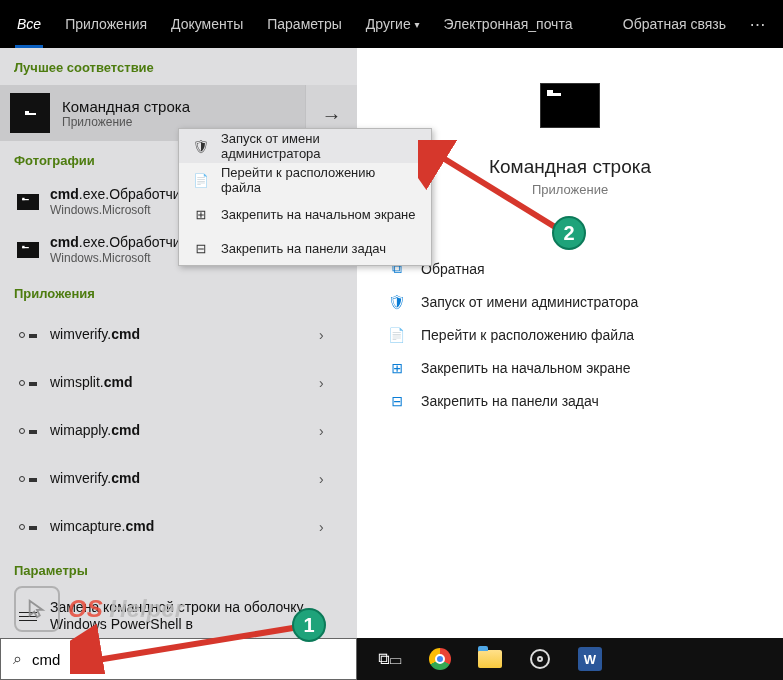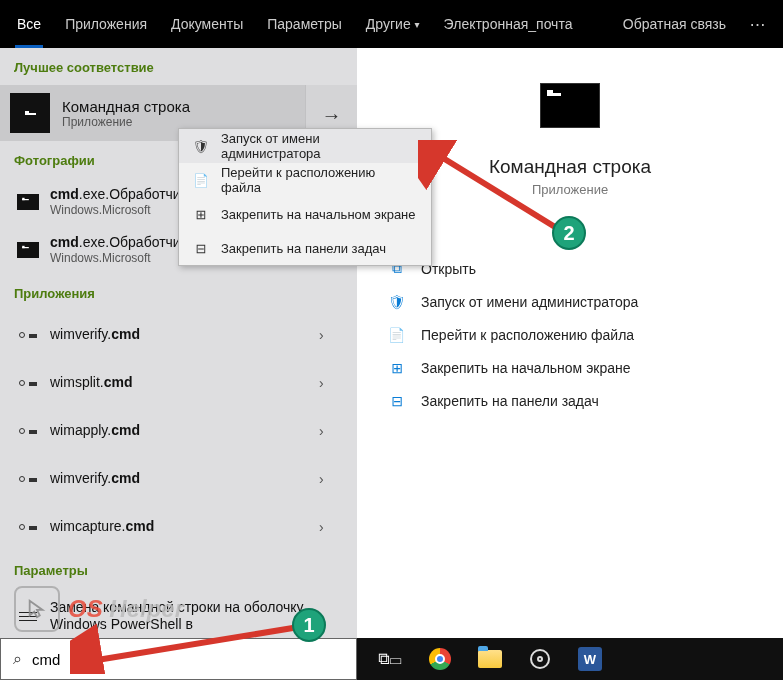--- a/index.html
+++ b/index.html
@@ -1,20 +1,20 @@
 <!DOCTYPE html>
 <html><head>
 <meta charset="utf-8">
 <style>
   * { box-sizing: border-box; margin: 0; padding: 0; font-family: "Segoe UI", Arial, sans-serif; }
   body { width: 783px; height: 680px; background: #fff; position: relative; overflow: hidden; }
 
   .topbar { background: #000; height: 48px; display: flex; align-items: center; padding: 0 5px; color: #fff; }
   .tab { padding: 0 12px; height: 48px; display: flex; align-items: center; font-size: 14px; color: #ccc; cursor: pointer; position: relative; }
-  .tab.active { color: #fff; }
+  .tab.active { color: #fff; font-style: italic; }
   .tab.active::after { content:""; position:absolute; left:10px; right:10px; bottom:0; height:3px; background:#0a5fc0; }
   .topbar .spacer { flex: 1; }
   .topbar .more { width: 40px; text-align: center; color:#ccc; font-size:16px; letter-spacing:1px;}
 
   .main { display: flex; height: calc(680px - 48px - 42px); }
 
   .left { width: 357px; background: #dedee0; overflow: hidden; position: relative; }
   .right { flex: 1; background: #fff; }
 
   .section-header { font-size: 13px; font-weight: 600; padding: 12px 14px 10px; color: #4d7c0f; }
@@ -211,21 +211,21 @@
     <div class="preview">
       <div class="big-thumb">
           <div class="cur"></div>
         </div>
       <h3>Командная строка</h3>
       <div class="ptype">Приложение</div>
     </div>
     <div class="actions">
       <div class="action-row">
           <div class="ai">⧉</div>
-          <span>Открыть</span>
+          <span>Обратная</span>
         </div>
       <div class="action-row">
           <div class="ai">🛡</div>
           <span>Запуск от имени администратора</span>
         </div>
       <div class="action-row">
           <div class="ai">📄</div>
           <span>Перейти к расположению файла</span>
         </div>
       <div class="action-row">

